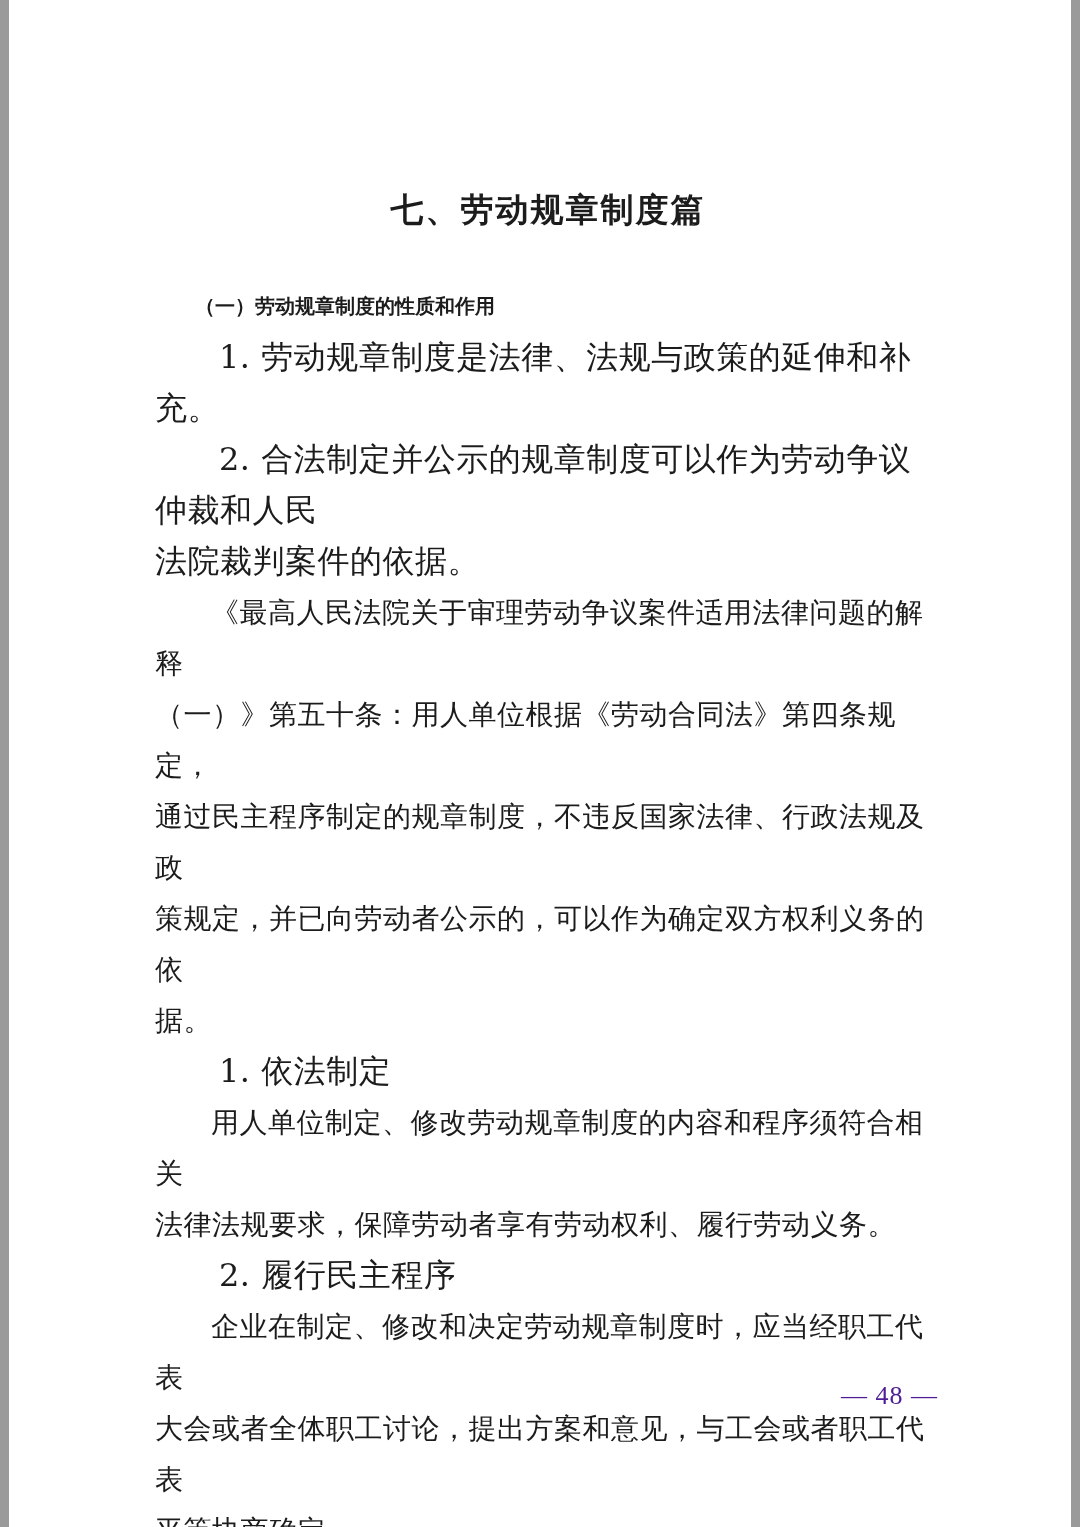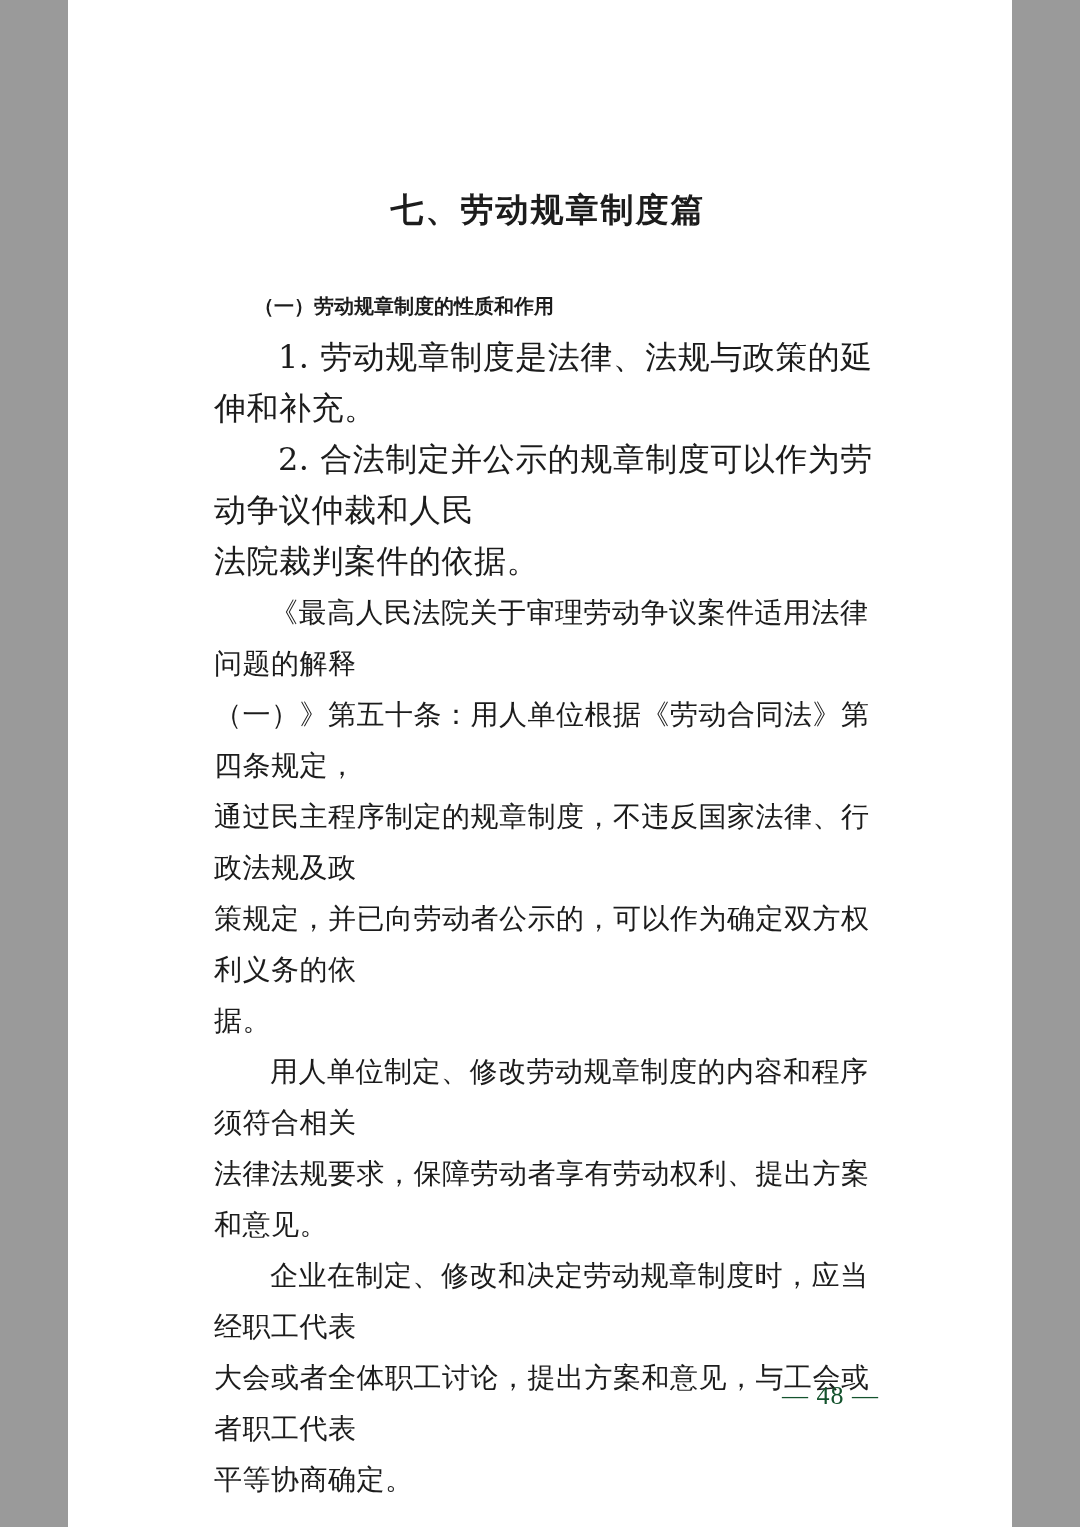--- a/index.html
+++ b/index.html
@@ -1,21 +1,21 @@
 <!DOCTYPE html>
 <html lang="zh"><head>
 <meta charset="utf-8">
 <style>
   * { margin: 0; padding: 0; box-sizing: border-box; }
   html, body { background: #9a9a9a; }
   body { font-family: "Liberation Serif", serif; }
 
   .page {
     position: relative;
-    width: 944px;
+    width: 1062px;
     height: 1527px;
     margin: 0 auto;
     background: #ffffff;
     color: #1c1c1c;
     overflow: hidden;
   }
 
   .content {
     padding: 0 130px 0 146px;
   }
@@ -61,21 +61,21 @@
   }
 
   .page-number {
     position: absolute;
     top: 1381px;
     right: 133px;
     font-family: "Liberation Serif", serif;
     font-size: 26px;
     line-height: 30px;
     letter-spacing: 1px;
-    color: #14532d;
+    color: #4c1d95;
   }
 </style>
 </head>
 <body>
 
 <div class="page">
   <div class="content">
 
     <h1 class="doc-title">七、劳动规章制度篇</h1>
 
@@ -90,24 +90,26 @@
 
       <p class="body-paragraph">《最高人民法院关于审理劳动争议案件适用法律问题的解释
 （一）》第五十条：用人单位根据《劳动合同法》第四条规定，
 通过民主程序制定的规章制度，不违反国家法律、行政法规及政
 策规定，并已向劳动者公示的，可以作为确定双方权利义务的依
 据。</p>
     </section>
 
     <section>
 
+      <p class="point-item">1. 依法制定</p>
 
       <p class="body-paragraph">用人单位制定、修改劳动规章制度的内容和程序须符合相关
-法律法规要求，保障劳动者享有劳动权利、提出方案和意见。</p>
+法律法规要求，保障劳动者享有劳动权利、履行劳动义务。</p>
 
+      <p class="point-item">2. 履行民主程序</p>
 
       <p class="body-paragraph">企业在制定、修改和决定劳动规章制度时，应当经职工代表
 大会或者全体职工讨论，提出方案和意见，与工会或者职工代表
 平等协商确定。</p>
     </section>
 
   </div>
 
   <div class="page-number">— 48 —</div>
 </div>

